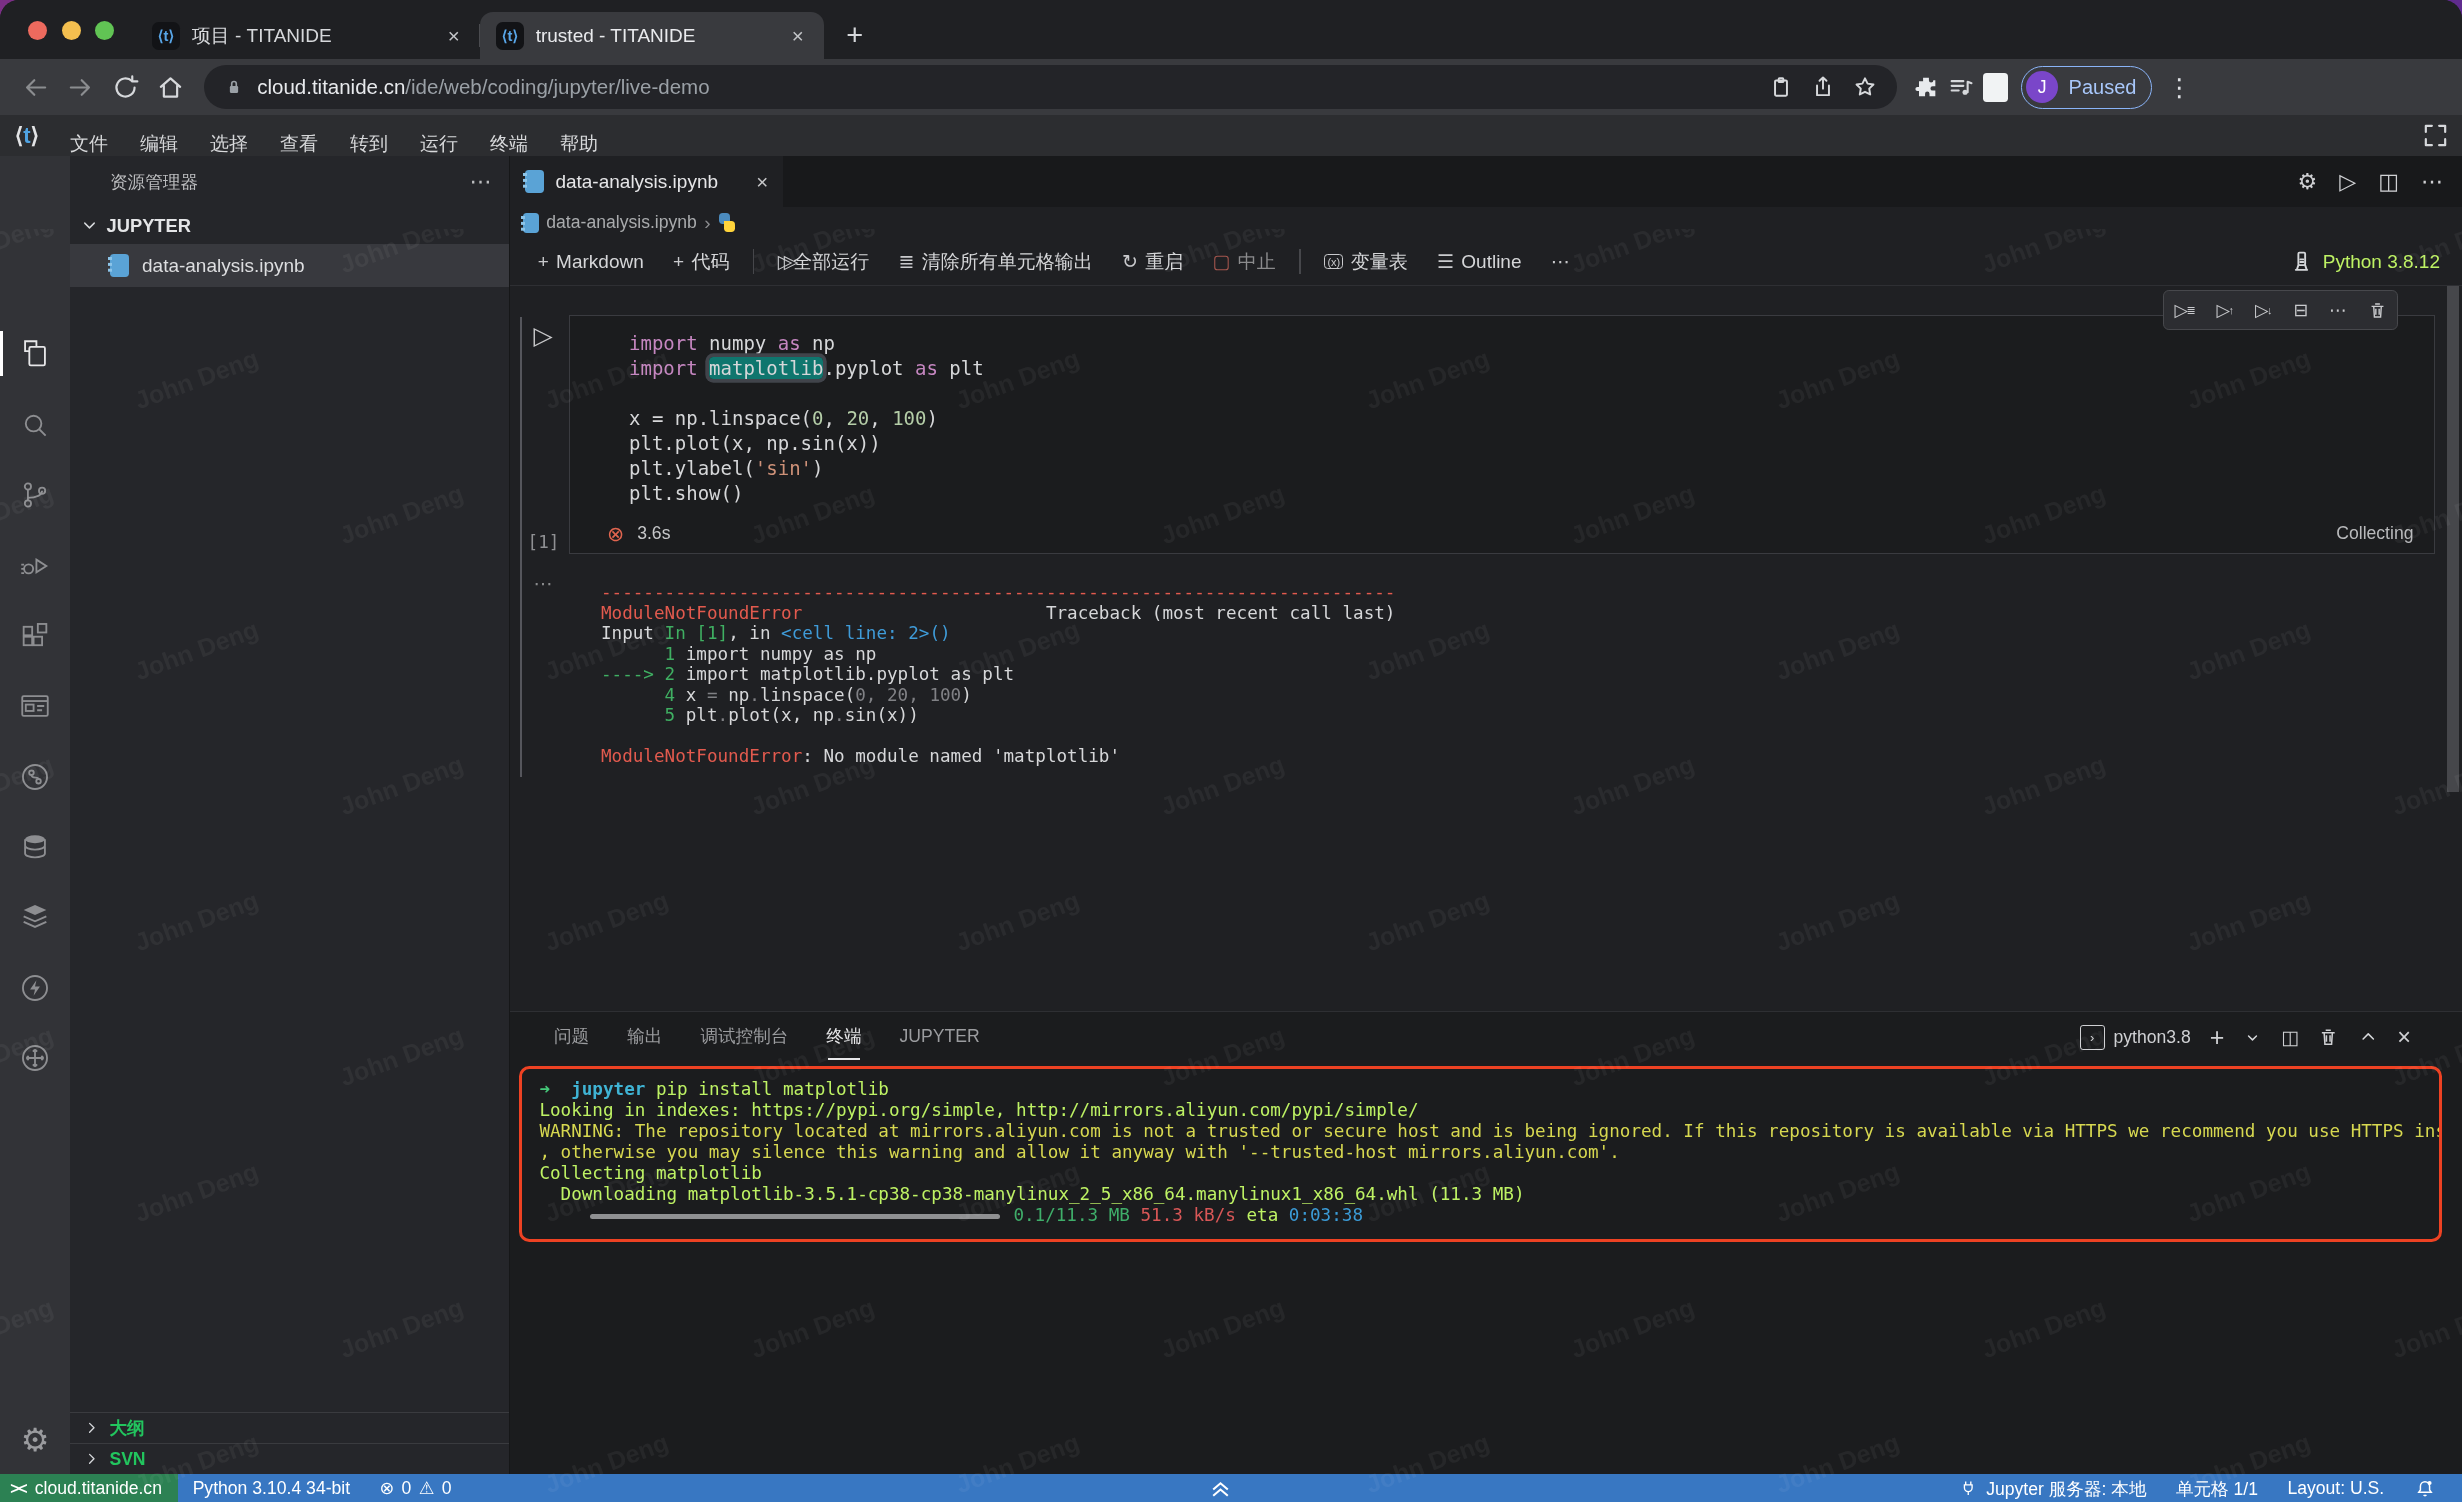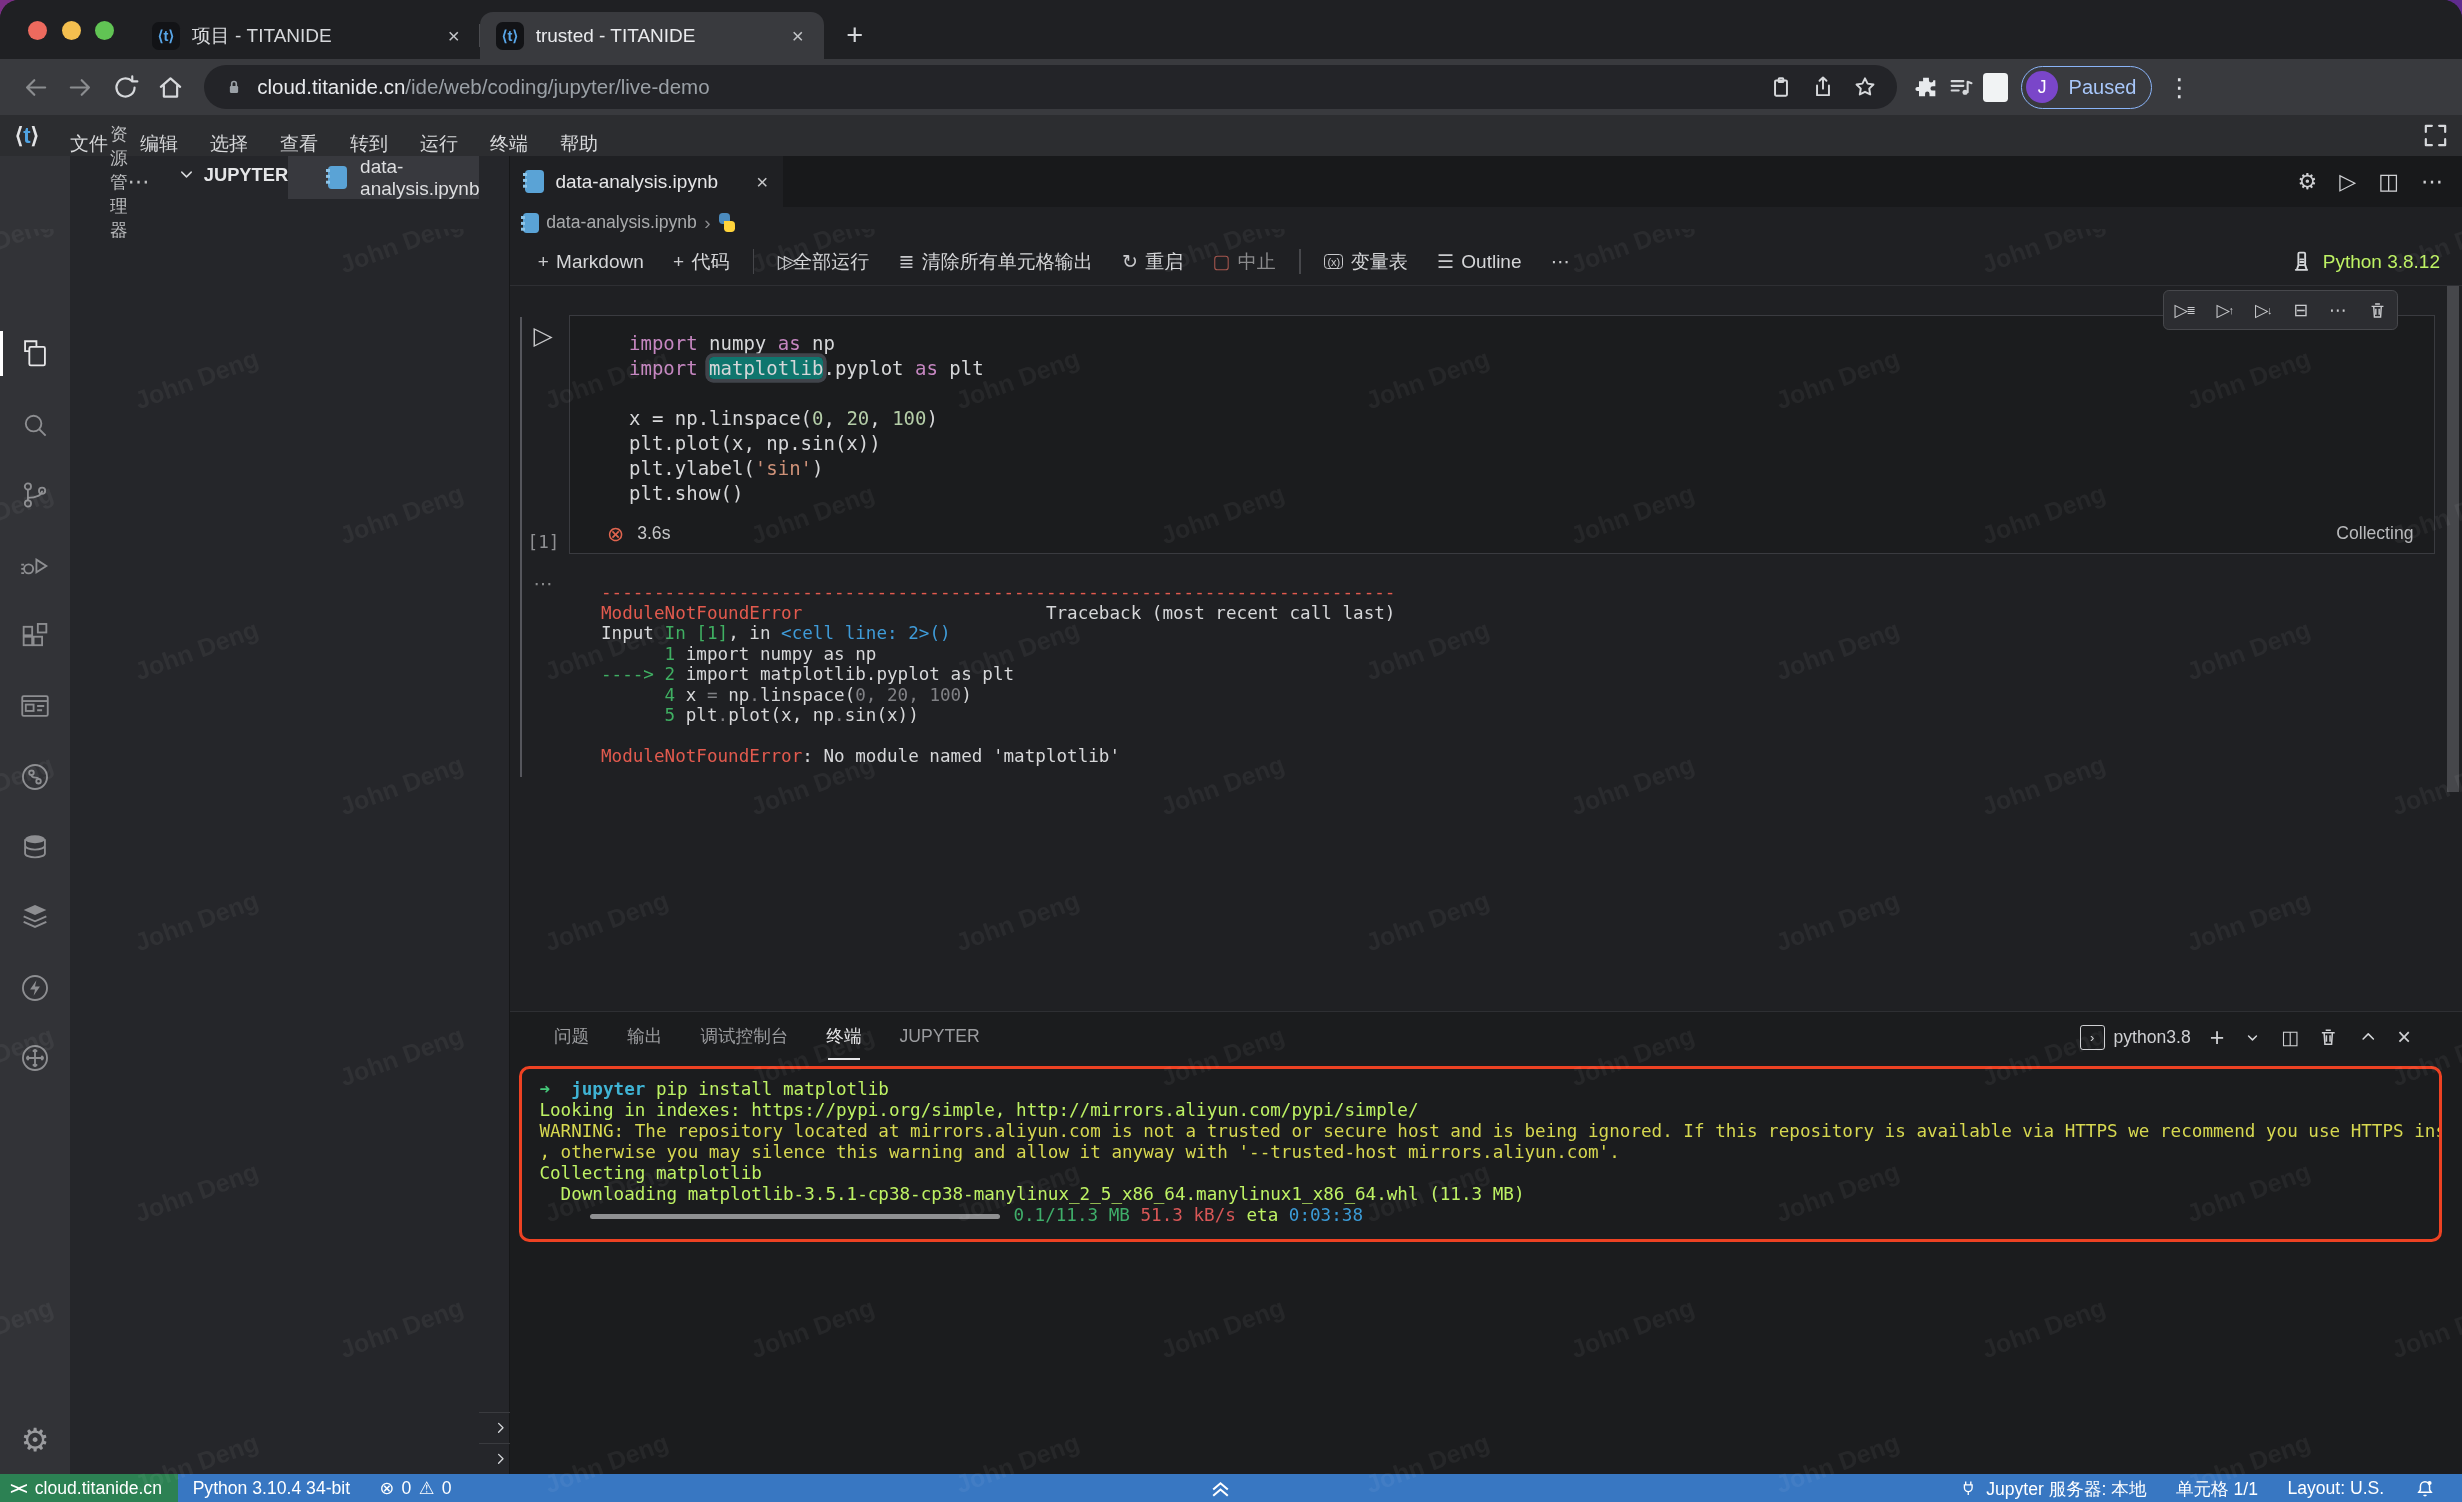--- a/index.html
+++ b/index.html
@@ -44,21 +44,21 @@
   .fullscreen{position:absolute;right:11.7px;top:5.9px;}
 
   .workbench{position:relative;height:1318px;display:flex;}
   .activitybar{width:70px;background:#323337;position:relative;flex:0 0 auto;}
   .act-ic{position:absolute;left:0;width:70px;height:53px;display:flex;align-items:center;justify-content:center;color:#898a8d;}
   .act-ic svg{stroke:#8d8e91;fill:none;stroke-width:1.3;}
   .act-ic.active svg{stroke:#e6e6e8;}
   .act-ic.active::before{content:"";position:absolute;left:0;top:4.4px;bottom:4.4px;width:2.9px;background:#fff;}
   .act-gear{position:absolute;left:0;bottom:14.7px;width:70px;text-align:center;font-size:32px;color:#9a9b9e;}
 
-  .sidebar{width:440px;background:#25262a;flex:0 0 auto;position:relative;border-right:1.5px solid #161718;display:flex;flex-direction:row;}
+  .sidebar{width:440px;background:#25262a;flex:0 0 auto;position:relative;border-right:1.5px solid #161718;display:flex;flex-direction:column;}
   .sb-header{height:51px;display:flex;align-items:center;padding:0 17.6px 0 40px;color:#bdbec0;font-size:17.6px;}
   .sb-header .more{margin-left:auto;font-size:22px;color:#bdbec0;}
   .sb-section{height:37px;display:flex;align-items:center;gap:7.3px;color:#e4e5e7;font-weight:bold;font-size:18.3px;padding-left:10.3px;}
   .sb-file{height:43px;display:flex;align-items:center;gap:13px;background:#38393e;color:#dddee0;font-size:19px;padding-left:40px;}
   .nbicon{width:19px;height:23.5px;background:#5aa3d6;border-radius:3.7px;position:relative;flex:0 0 auto;}
   .nbicon::before{content:"";position:absolute;left:-2.2px;top:3.7px;width:4.4px;height:2.9px;background:#8cc4e8;box-shadow:0 5.9px 0 #8cc4e8,0 11.7px 0 #8cc4e8;}
   .sb-bottom{margin-top:auto;}
   .sb-collapsed{height:31px;display:flex;align-items:center;gap:8.8px;color:#22c55e;font-weight:bold;font-size:17.6px;padding-left:13px;border-top:1.1px solid #3a3b3f;}
 
   .main{flex:1;position:relative;background:#1f2023;}

